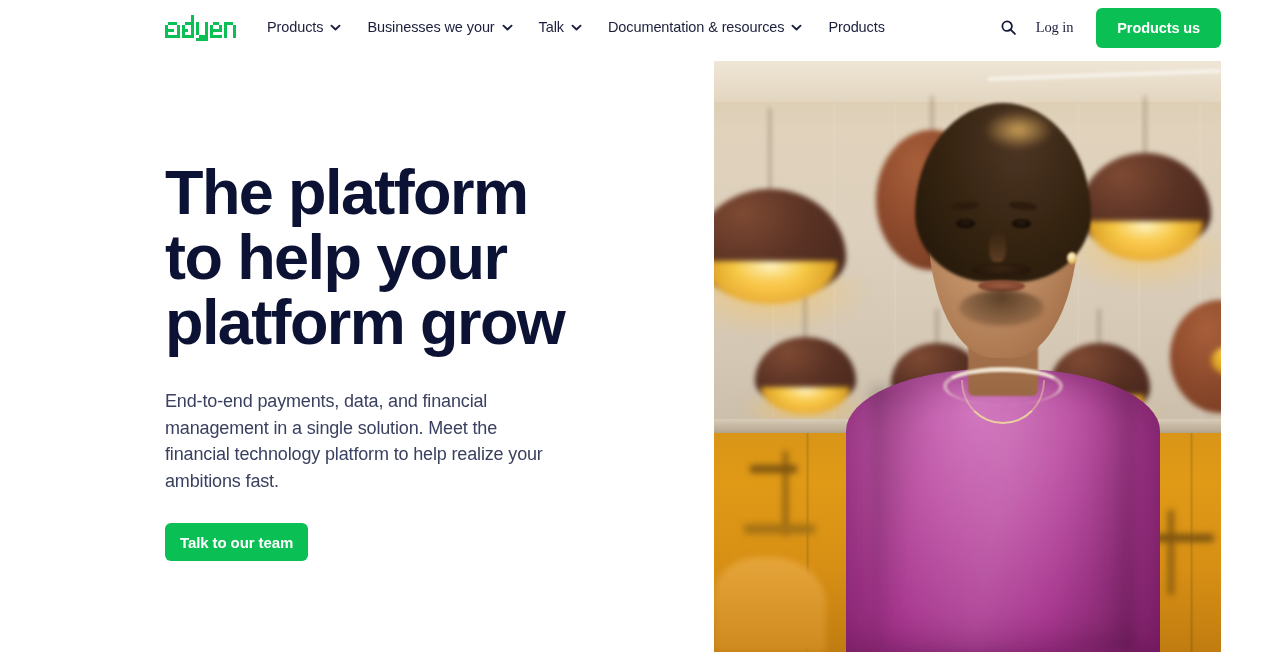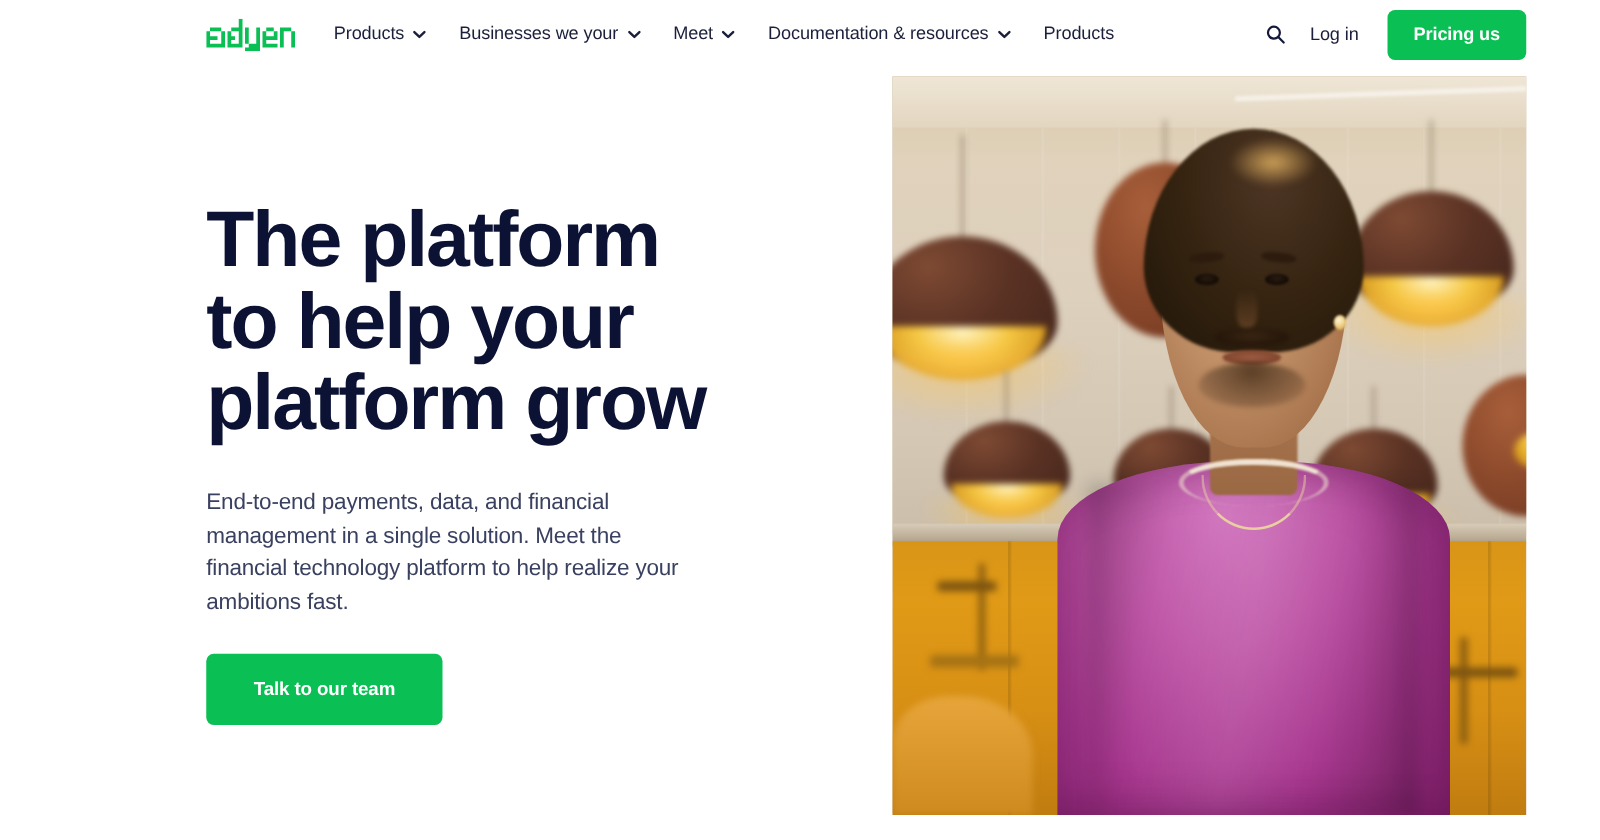--- a/index.html
+++ b/index.html
@@ -100,20 +100,21 @@
   }
 
   .login-link {
     color: #1b1f3b;
     font-size: 14.5px;
     letter-spacing: -0.1px;
     text-decoration: none;
     cursor: pointer;
     margin-right: 23px;
     white-space: nowrap;
+    font-family: Liberation Serif, serif;
   }
 
   .cta-header {
     background: #0abf53;
     color: #ffffff;
     font-size: 14.5px;
     font-weight: 700;
     letter-spacing: -0.1px;
     border: none;
     border-radius: 6px;
@@ -155,22 +156,22 @@
 
   .cta-hero {
     margin-top: 29px;
     background: #0abf53;
     color: #ffffff;
     font-size: 15px;
     font-weight: 700;
     letter-spacing: -0.1px;
     border: none;
     border-radius: 6px;
-    height: 57px;
-    padding: 0 38px;
+    height: 38px;
+    padding: 0 15px;
     display: inline-flex;
     align-items: center;
     justify-content: center;
     cursor: pointer;
     font-family: "Liberation Sans", sans-serif;
   }
 
   
   .hero-media {
     position: absolute;
@@ -511,21 +512,21 @@
             <path d="M1.6 4 6 8.2 10.4 4" fill="none" stroke="#1b1f3b" stroke-width="2.1" stroke-linecap="round" stroke-linejoin="round"></path>
           </svg>
         </div>
         <div class="nav-item">
           <span>Businesses we your</span>
           <svg class="chev" viewBox="0 0 12 12">
             <path d="M1.6 4 6 8.2 10.4 4" fill="none" stroke="#1b1f3b" stroke-width="2.1" stroke-linecap="round" stroke-linejoin="round"></path>
           </svg>
         </div>
         <div class="nav-item">
-          <span>Meet</span>
+          <span>Talk</span>
           <svg class="chev" viewBox="0 0 12 12">
             <path d="M1.6 4 6 8.2 10.4 4" fill="none" stroke="#1b1f3b" stroke-width="2.1" stroke-linecap="round" stroke-linejoin="round"></path>
           </svg>
         </div>
         <div class="nav-item">
           <span>Documentation &amp; resources</span>
           <svg class="chev" viewBox="0 0 12 12">
             <path d="M1.6 4 6 8.2 10.4 4" fill="none" stroke="#1b1f3b" stroke-width="2.1" stroke-linecap="round" stroke-linejoin="round"></path>
           </svg>
         </div>
@@ -536,21 +537,21 @@
     </div>
 
     <div class="nav-right">
       <button class="search-btn">
         <svg viewBox="0 0 20 20" width="17" height="17">
           <circle cx="8.4" cy="8.4" r="5.6" fill="none" stroke="#14183a" stroke-width="2.1"></circle>
           <path d="M12.7 12.7 17.6 17.6" stroke="#14183a" stroke-width="2.1" stroke-linecap="round"></path>
         </svg>
       </button>
       <a class="login-link" href="#">Log in</a>
-      <button class="cta-header">Pricing us</button>
+      <button class="cta-header">Products us</button>
     </div>
   </header>
 
   <section class="hero-left">
     <h1 class="hero-title">The platform to help your platform grow</h1>
     <p class="hero-sub">End-to-end payments, data, and financial management in a single solution. Meet the financial technology platform to help realize your ambitions fast.</p>
     <button class="cta-hero">Talk to our team</button>
   </section>
 
   <figure class="hero-media">

